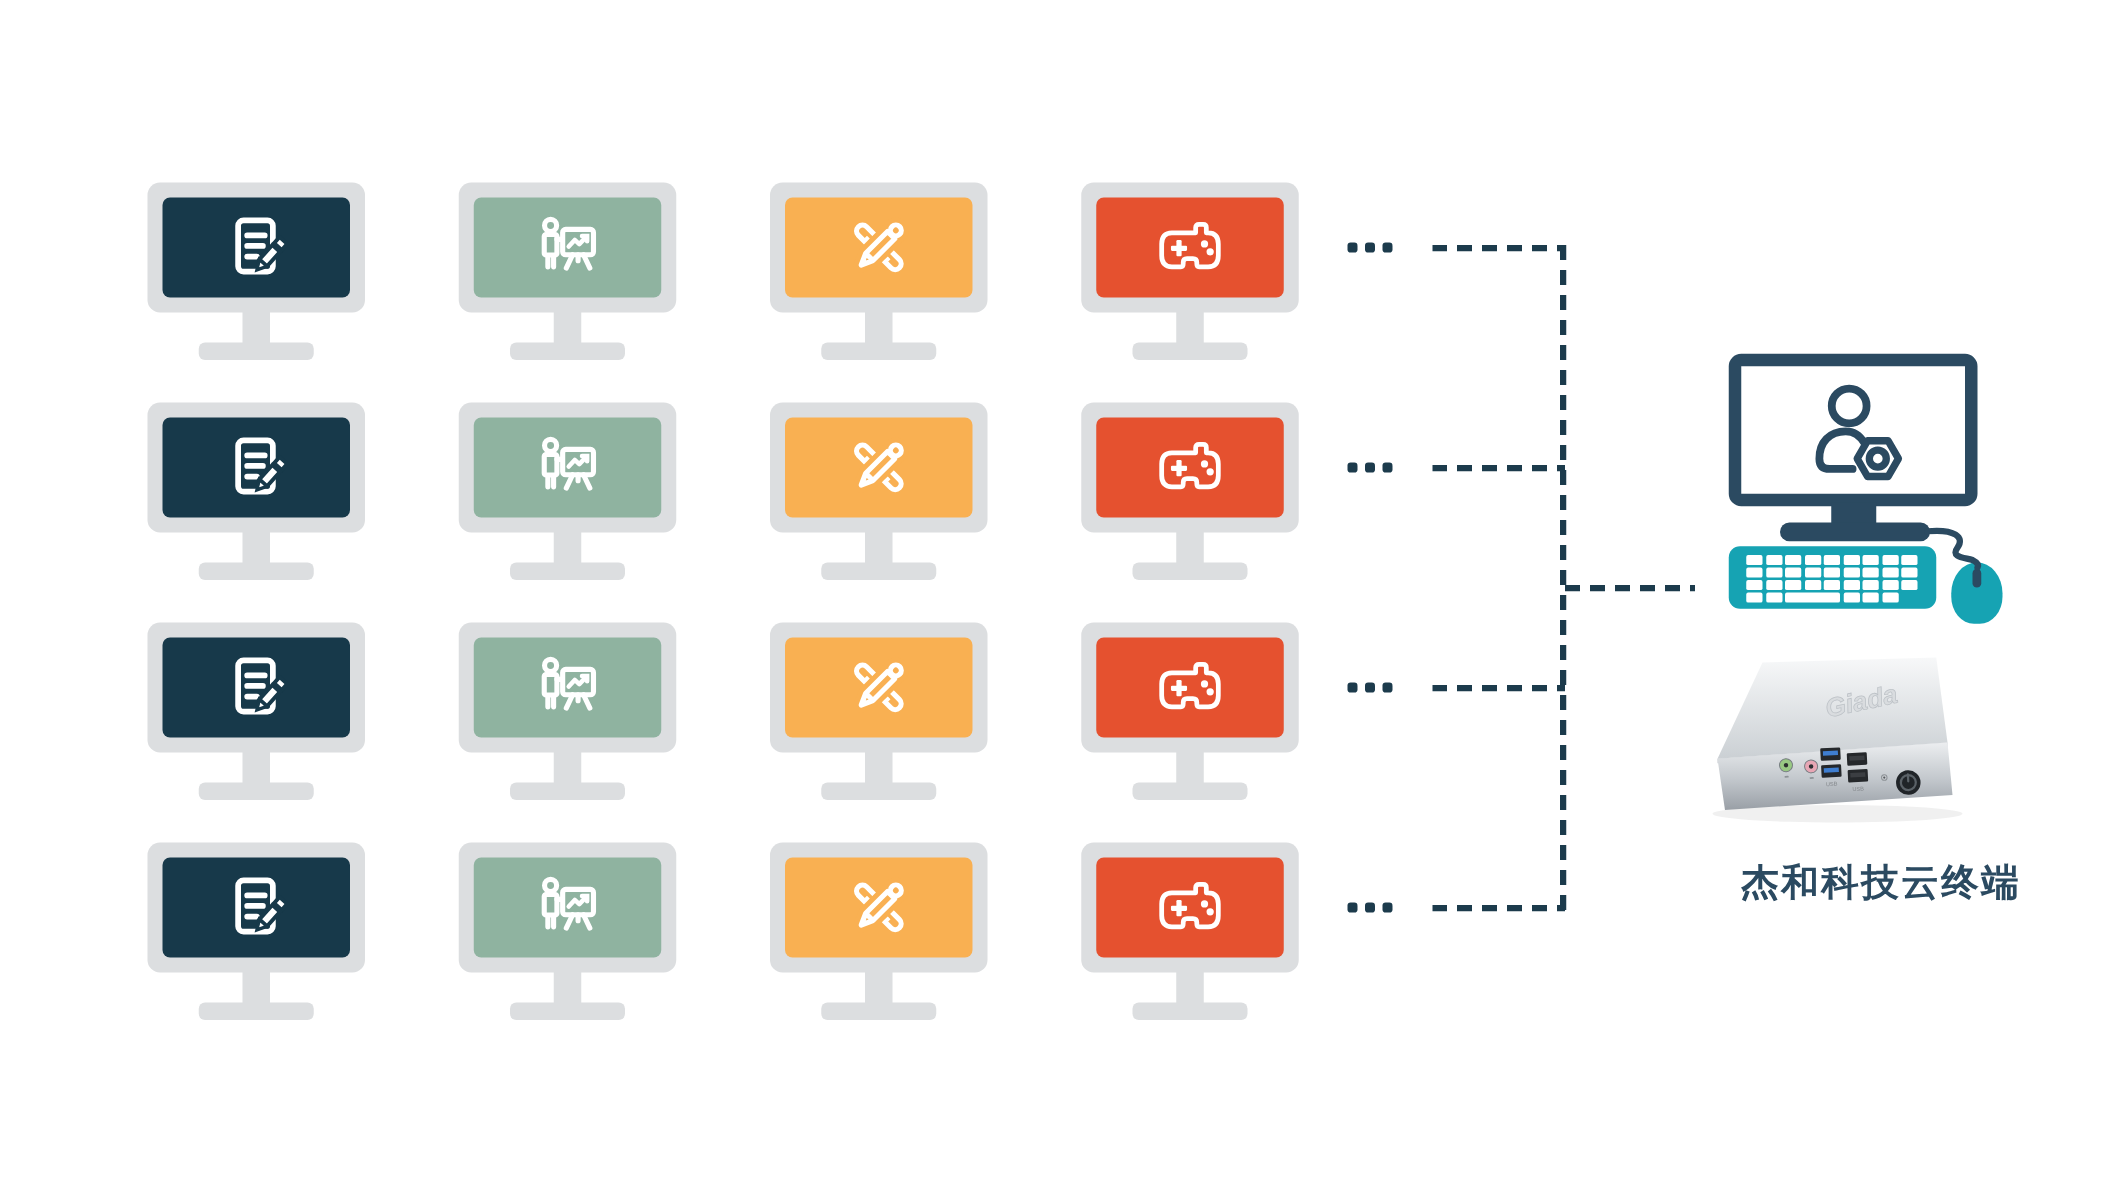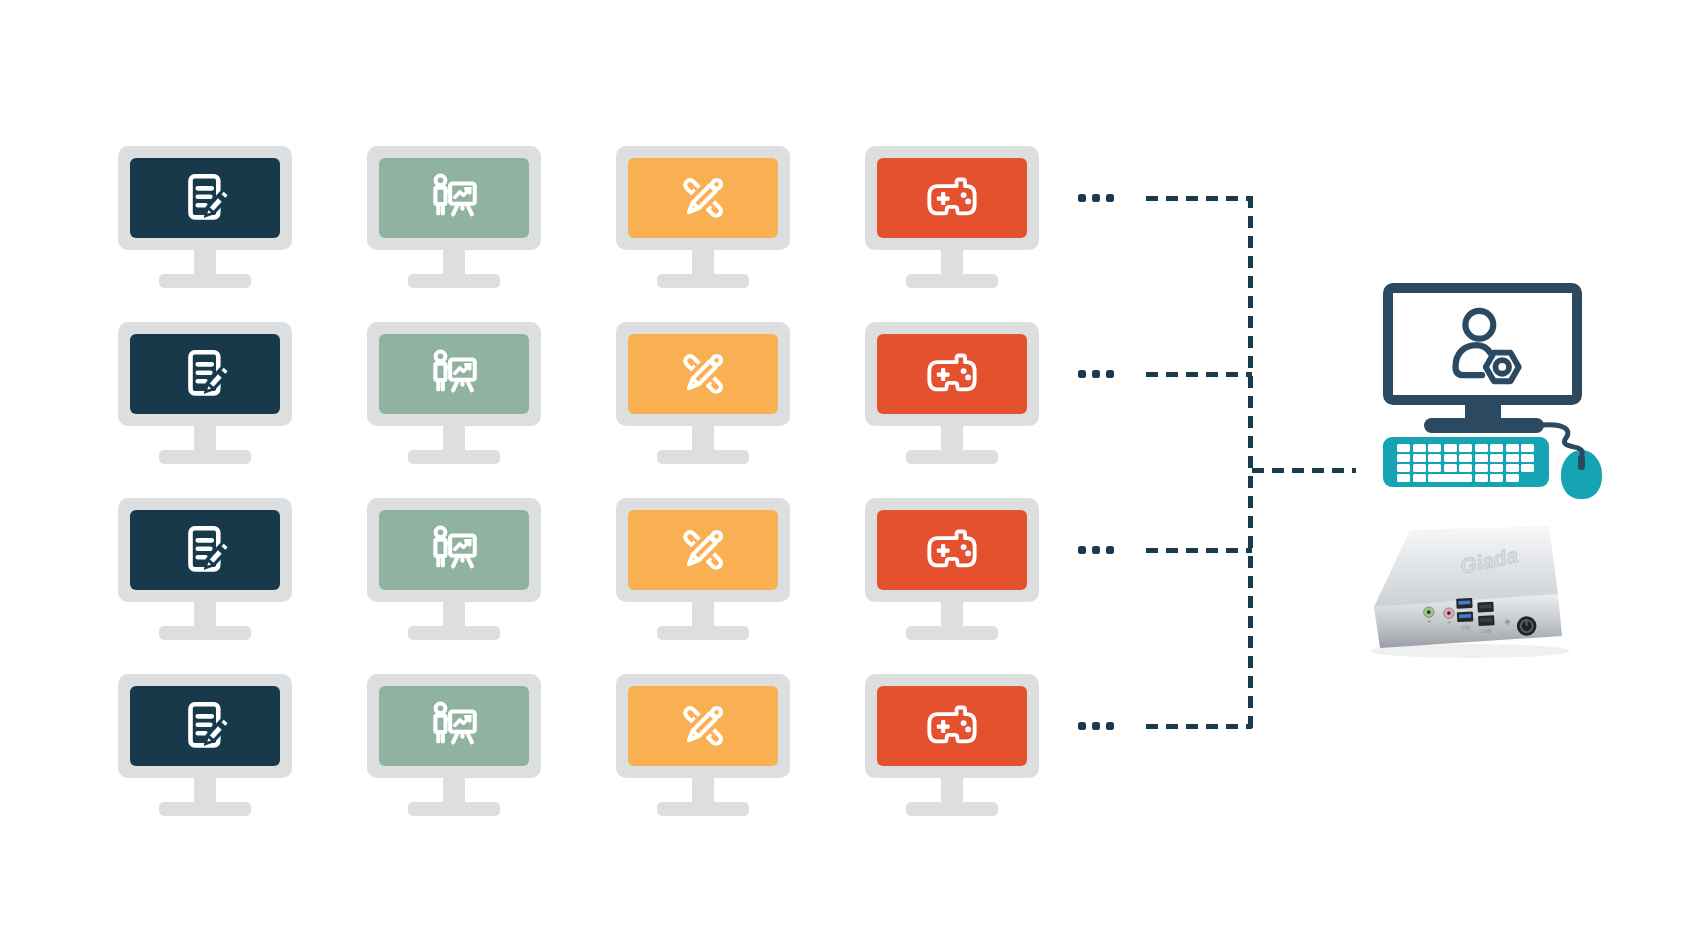--- a/index.html
+++ b/index.html
@@ -399,13 +399,14 @@
         <circle cx="1507" cy="624" r="0.9" fill="#55585c"></circle>
         <g>
           <circle cx="1526" cy="629" r="9.8" fill="#202428"></circle>
           <circle cx="1526" cy="629" r="6" fill="none" stroke="#5a6167" stroke-width="1.8"></circle>
           <path d="M1526,622.5 V628" stroke="#5a6167" stroke-width="1.8" stroke-linecap="round"></path>
         </g>
       </g>
     </g>
   </svg>
 
+  <div class="caption">杰和科技云终端</div>
 </div>
 
 </body></html>

